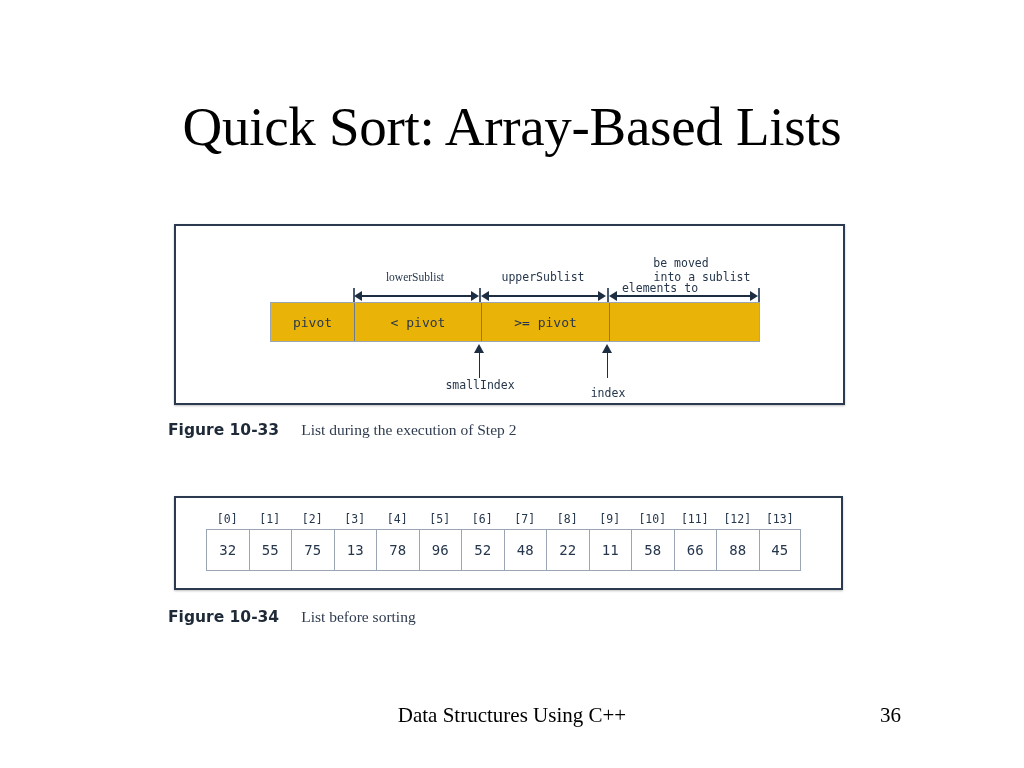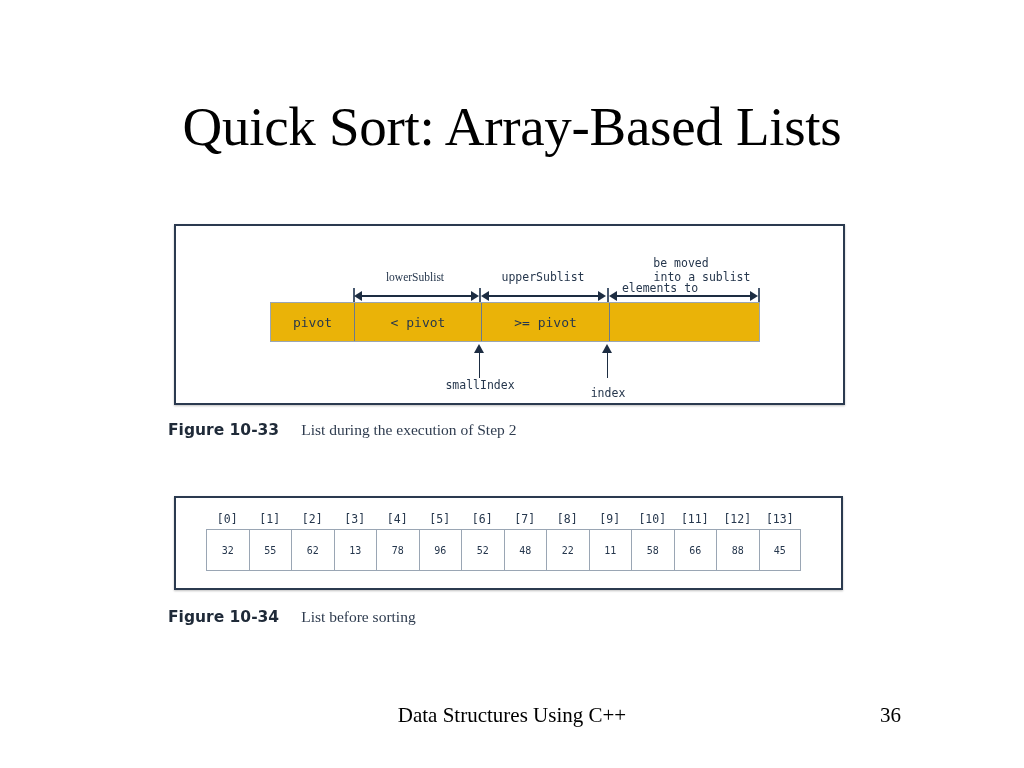--- a/index.html
+++ b/index.html
@@ -206,21 +206,21 @@
   .val-cell {
     width: 42.5px;
     height: 42px;
     box-sizing: border-box;
     border: 1.3px solid #9aa6b4;
     border-right: none;
     display: flex;
     align-items: center;
     justify-content: center;
     font-family: "DejaVu Sans Mono", "Liberation Mono", monospace;
-    font-size: 10px;
+    font-size: 14px;
     color: #26374d;
     background: #ffffff;
   }
   .val-cell:last-child {
     border-right: 1.3px solid #9aa6b4;
   }
 
   
   #footer-title {
     position: absolute;
@@ -318,21 +318,21 @@
       <div class="idx-cell">[8]</div>
       <div class="idx-cell">[9]</div>
       <div class="idx-cell">[10]</div>
       <div class="idx-cell">[11]</div>
       <div class="idx-cell">[12]</div>
       <div class="idx-cell">[13]</div>
     </div>
     <div id="value-row">
       <div class="val-cell">32</div>
       <div class="val-cell">55</div>
-      <div class="val-cell">62</div>
+      <div class="val-cell">75</div>
       <div class="val-cell">13</div>
       <div class="val-cell">78</div>
       <div class="val-cell">96</div>
       <div class="val-cell">52</div>
       <div class="val-cell">48</div>
       <div class="val-cell">22</div>
       <div class="val-cell">11</div>
       <div class="val-cell">58</div>
       <div class="val-cell">66</div>
       <div class="val-cell">88</div>

